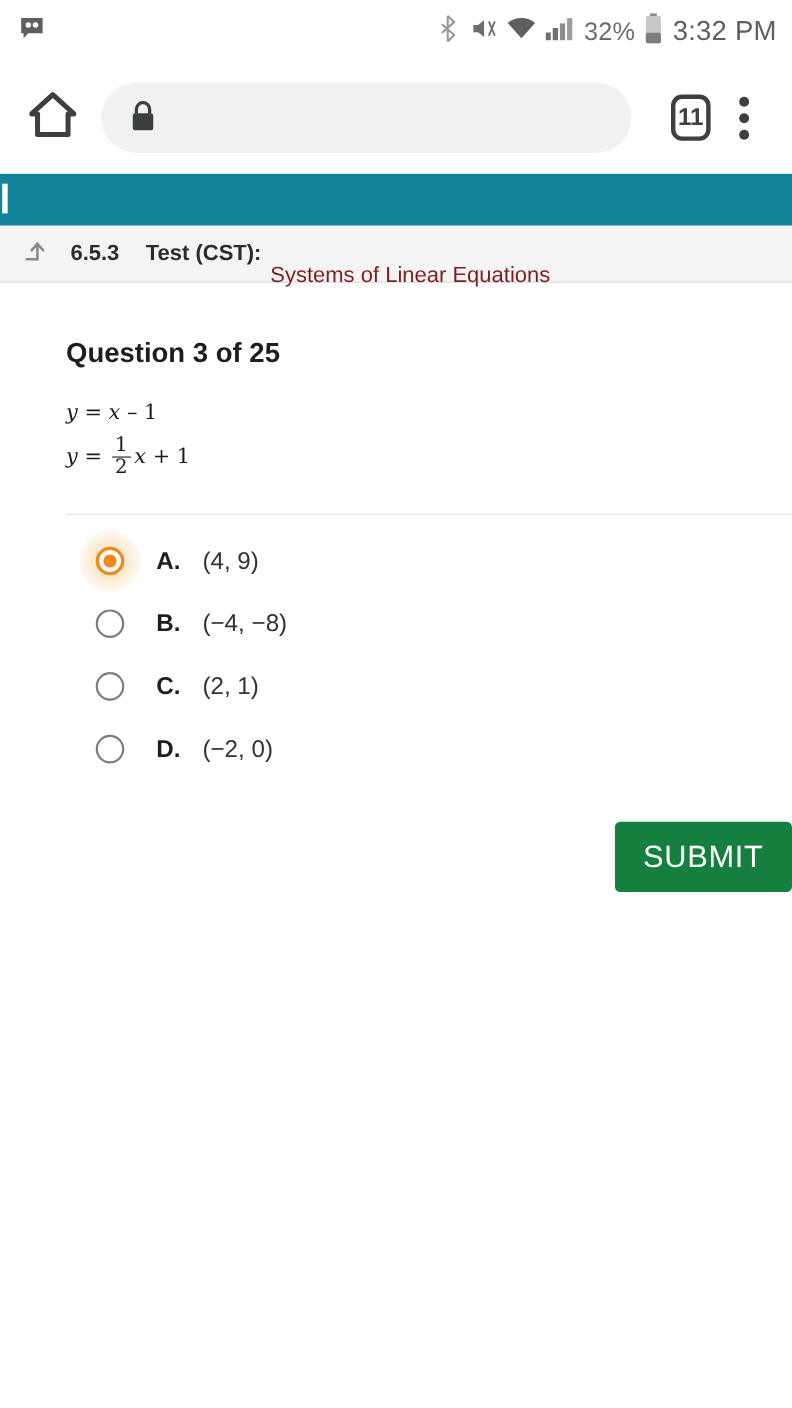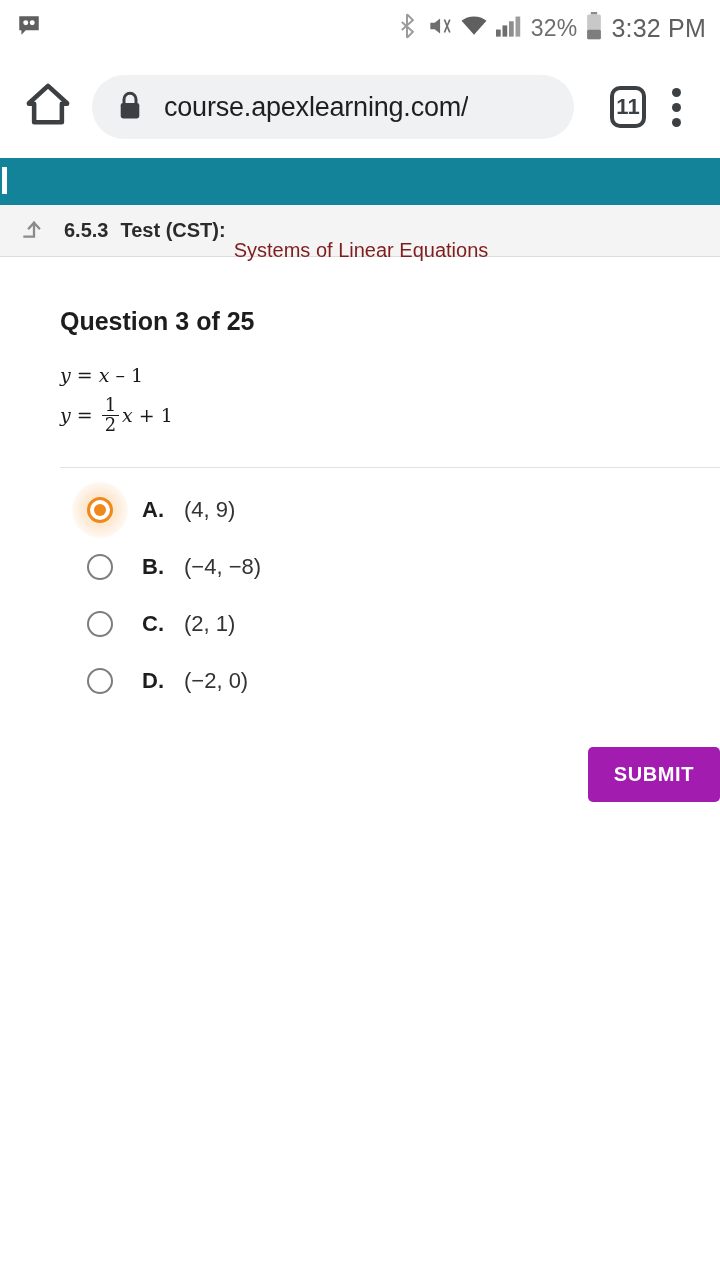--- a/index.html
+++ b/index.html
@@ -98,21 +98,21 @@
     height: 52px;
     background: #f4f4f4;
     border-bottom: 1px solid #dcdcdc;
     display: flex;
     align-items: center;
     padding-left: 20px;
   }
   .bc-icon { flex: 0 0 auto; margin-right: 16px; }
   .bc-code {
     font-size: 20px; font-weight: bold; color: #2b2b2b;
-    margin-right: 12px;
+    margin-right: 24px;
   }
   .bc-type {
     font-size: 20px; font-weight: bold; color: #2b2b2b;
     margin-right: 8px;
   }
   .bc-title { font-size: 20px; color: #7f1d1d; margin-top: 40px; }
 
   
   .content { padding: 0 0 0 60px; }
   .q-title {
@@ -216,24 +216,24 @@
   }
 
   
   .submit-row {
     display: flex;
     justify-content: flex-end;
     margin-top: 42px;
     padding-right: 0;
   }
   .submit-btn {
-    background: #a21caf;
+    background: #15803d;
     color: #ffffff;
-    font-size: 20px;
-    font-weight: bold;
+    font-size: 28px;
+    font-weight: normal;
     letter-spacing: .6px;
     border: none;
     border-radius: 5px;
     padding: 16px 26px;
     font-family: "Liberation Sans", sans-serif;
   }
 </style>
 </head>
 <body>
 
@@ -293,21 +293,20 @@
     </span>
   </div>
 
   <div class="urlbar">
     <span class="url-lock">
       <svg width="24" height="30" viewBox="0 0 16 20">
         <path d="M4 9V6.2a4 4 0 018 0V9" fill="none" stroke="#3c4043" stroke-width="2"></path>
         <rect x="1.8" y="8.6" width="12.4" height="10.4" rx="1.6" fill="#3c4043"></rect>
       </svg>
     </span>
-    <span class="url-text">course.apexlearning.com/</span>
   </div>
 
   <div class="tb-btn">
     <span class="tabcount">11</span>
   </div>
 
   <div class="tb-btn">
     <span class="kebab">
       <span></span>
         <span></span>

